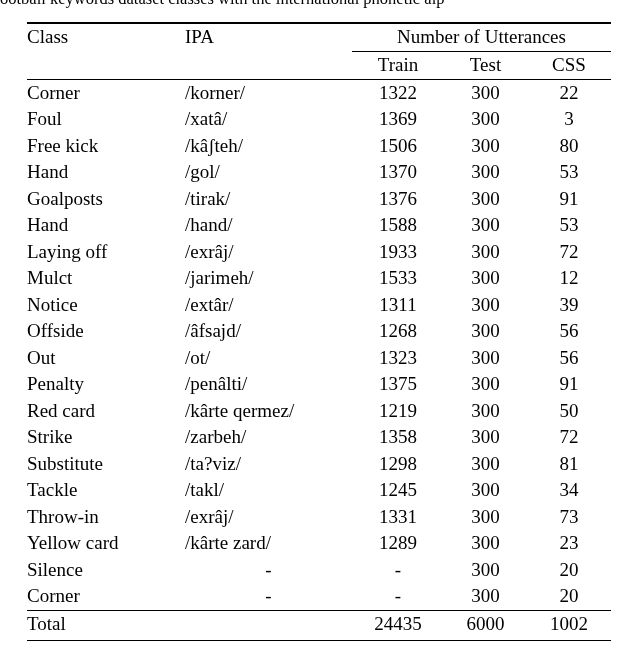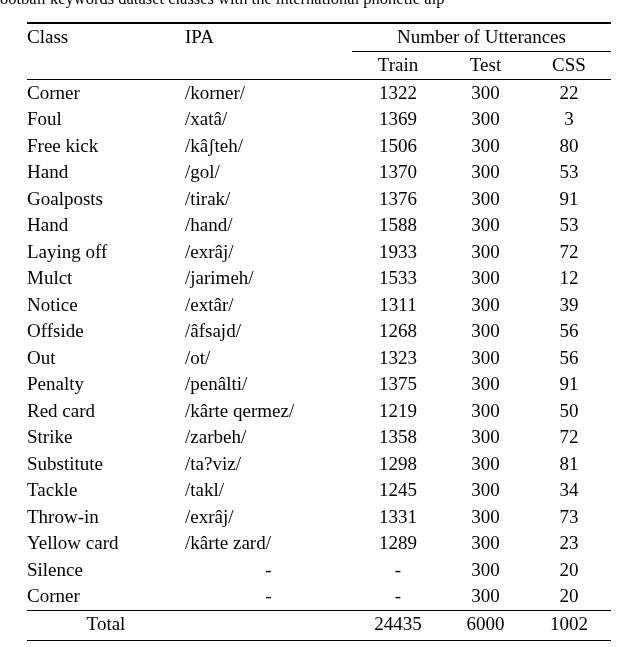--- a/index.html
+++ b/index.html
@@ -80,21 +80,20 @@
   }
   .l { text-align: left; padding-left: 4px; }
   .c { text-align: center; }
   .hdrow1 td { height: 27px; }
   .hdrow2 td { height: 26px; font-family: Liberation Serif, serif; }
   .bodyrow td { height: 26.4px; }
   .totalrow td {
     font-weight: bold;
     font-size: 20.5px;
     height: 29px;
-    text-align: center;
   }
 </style>
 </head>
 <body>
 
 <div class="caption-clip">ootball keywords dataset classes with the international phonetic alp</div>
 
 <div class="table-wrap">
   <table class="tbl">
     <colgroup>

